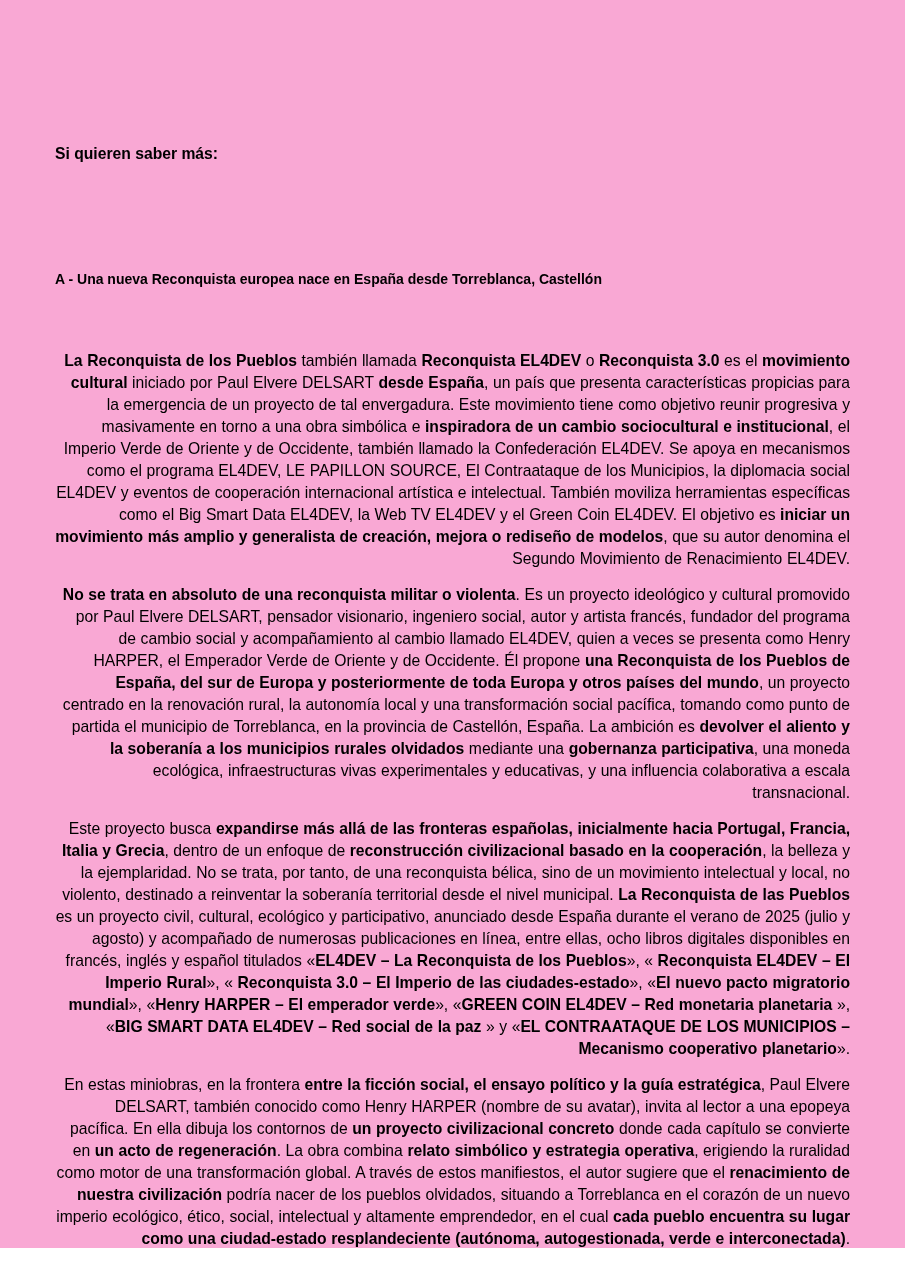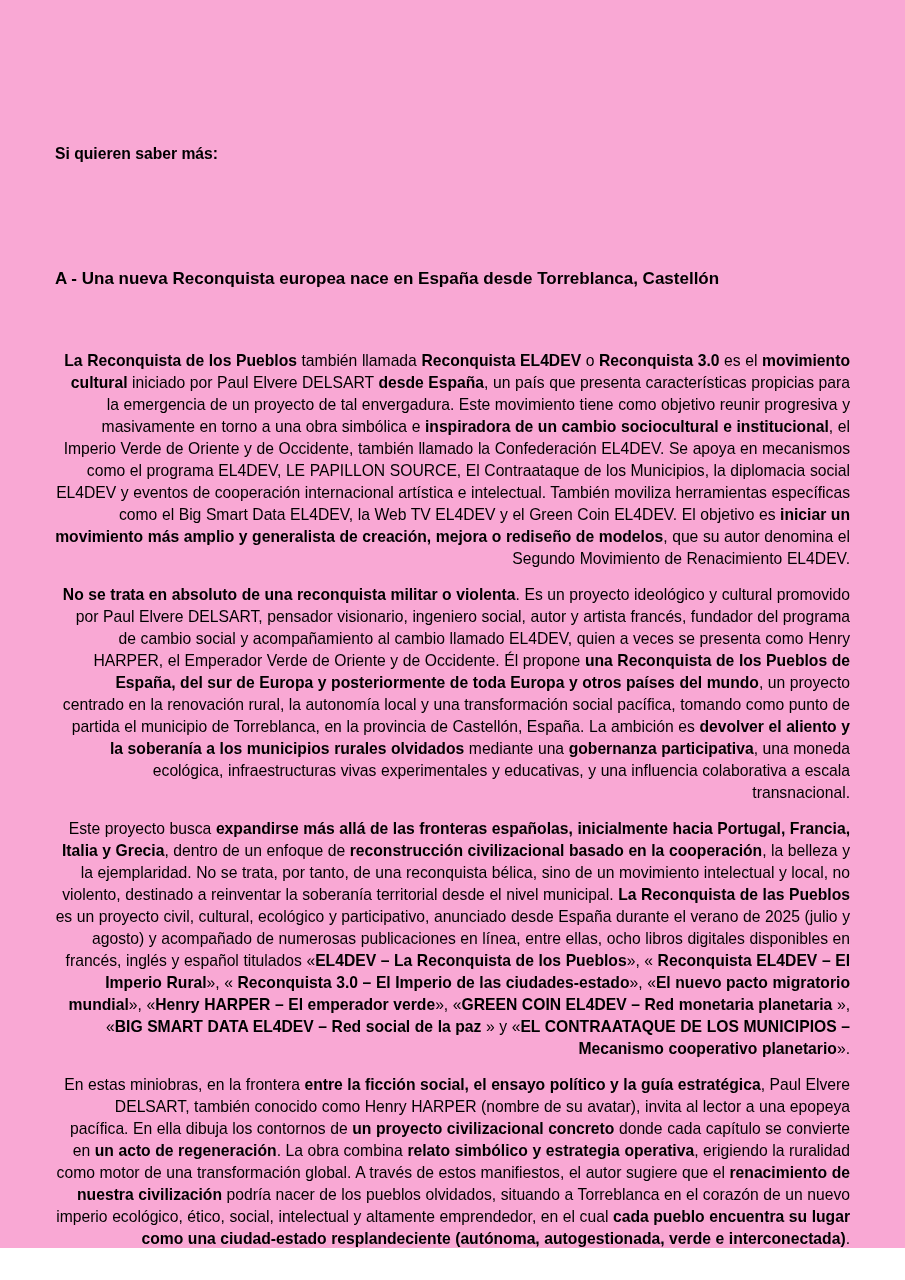--- a/index.html
+++ b/index.html
@@ -20,21 +20,21 @@
     box-sizing: border-box;
     padding: 143px 55px 0 55px;
   }
   .intro-heading {
     font-size: 15.7px;
     line-height: 22px;
     font-weight: bold;
     margin: 0 0 0 0;
   }
   .section-heading {
-    font-size: 17px;
+    font-size: 14px;
     line-height: 22px;
     font-weight: bold;
     margin: 103px 0 0 0;
   }
   .doc-body {
     margin-top: 60px;
   }
   .para {
     margin: 0 0 14px 0;
     text-align: right;

